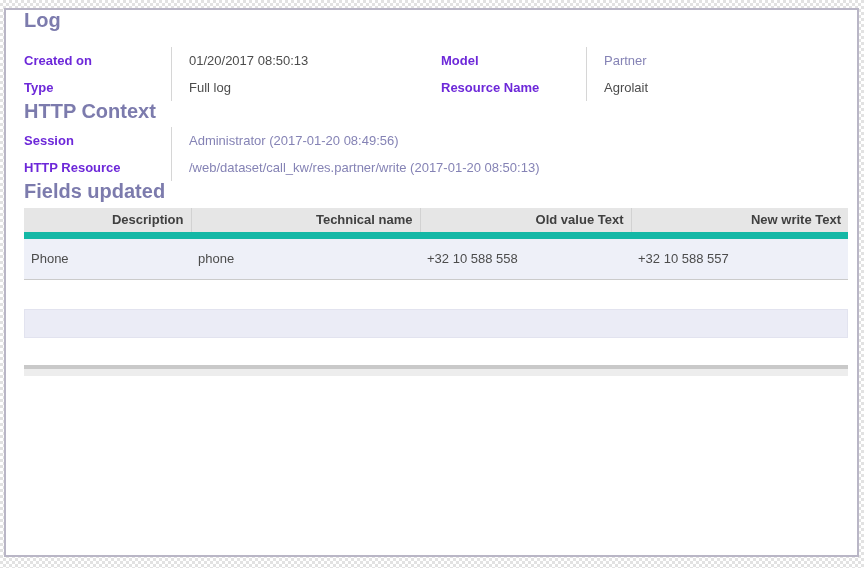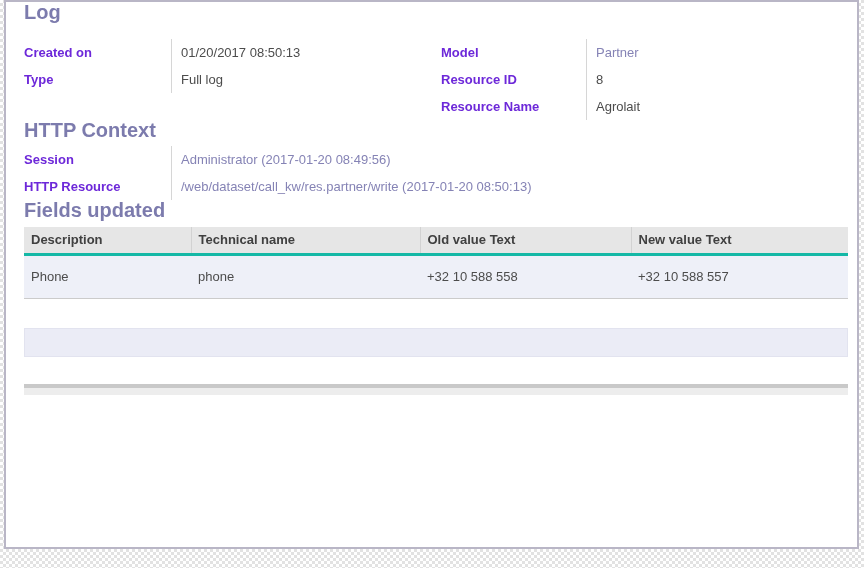--- a/index.html
+++ b/index.html
@@ -12,21 +12,21 @@
   body {
     background-color: #ffffff;
     background-image:
       linear-gradient(45deg, #e2e2e2 25%, transparent 25%, transparent 75%, #e2e2e2 75%),
       linear-gradient(45deg, #e2e2e2 25%, transparent 25%, transparent 75%, #e2e2e2 75%);
     background-size: 6px 6px;
     background-position: 0 0, 3px 3px;
   }
   .page {
     position: absolute;
-    left: 4px; top: 0;
+    left: 4px; top: 8px;
     width: 855px; height: 549px;
     background: #ffffff;
     border: 2px solid #b9b6c6;
   }
   h1.section-title {
     margin: 0 0 0 18px;
     font-size: 20px;
     line-height: 20px;
     font-weight: bold;
     color: #7c7bad;
@@ -47,21 +47,21 @@
     width: 147px;
     min-width: 147px;
     font-weight: bold;
     color: #6d28d9;
     line-height: 27px;
   }
   .col.right .field-label { width: 145px; min-width: 145px; }
   .field-value {
     flex: 1;
     border-left: 1px solid #d6d6d6;
-    padding-left: 9px;
+    padding-left: 17px;
     line-height: 27px;
     color: #4c4c4c;
     white-space: nowrap;
   }
   a.link-value {
     color: #8583b5;
     text-decoration: none;
     cursor: pointer;
   }
 
@@ -69,24 +69,24 @@
     margin: 7px 9px 0 18px;
     width: 824px;
     border-collapse: collapse;
     font-size: 13px;
     table-layout: fixed;
   }
   table.fields-table th {
     background: #e6e6e6;
     color: #404040;
     font-weight: bold;
-    text-align: left;
+    text-align: right;
     height: 27px;
     padding: 0 7px;
-    border-bottom: 3px solid #14b8a6;
+    border-bottom: 7px solid #14b8a6;
     cursor: pointer;
   }
   table.fields-table th + th { border-left: 1px solid #d2d2d2; }
   table.fields-table td {
     background: #eef0f8;
     color: #4c4c4c;
     height: 44px;
     padding: 0 7px;
     border-bottom: 1px solid #cbcbcb;
   }
@@ -127,24 +127,20 @@
         <div class="field-label">Type</div>
         <div class="field-value">Full log</div>
       </div>
     </div>
     <div class="col right">
       <div class="field-row">
         <div class="field-label">Model</div>
         <div class="field-value"><a class="link-value">Partner</a></div>
       </div>
       <div class="field-row">
-        <div class="field-label">Resource ID</div>
-        <div class="field-value">8</div>
-      </div>
-      <div class="field-row">
         <div class="field-label">Resource Name</div>
         <div class="field-value">Agrolait</div>
       </div>
     </div>
   </div>
 
   <h1 class="section-title title-http">HTTP Context</h1>
 
   <div class="field-group single">
     <div class="col left">
@@ -160,21 +156,21 @@
   </div>
 
   <h1 class="section-title title-fields">Fields updated</h1>
 
   <table class="fields-table">
     <thead>
       <tr>
         <th class="col-description">Description</th>
         <th class="col-technical">Technical name</th>
         <th class="col-oldvalue">Old value Text</th>
-        <th class="col-newvalue">New value Text</th>
+        <th class="col-newvalue">New write Text</th>
       </tr>
     </thead>
     <tbody>
       <tr>
         <td>Phone</td>
         <td>phone</td>
         <td>+32 10 588 558</td>
         <td>+32 10 588 557</td>
       </tr>
     </tbody>

